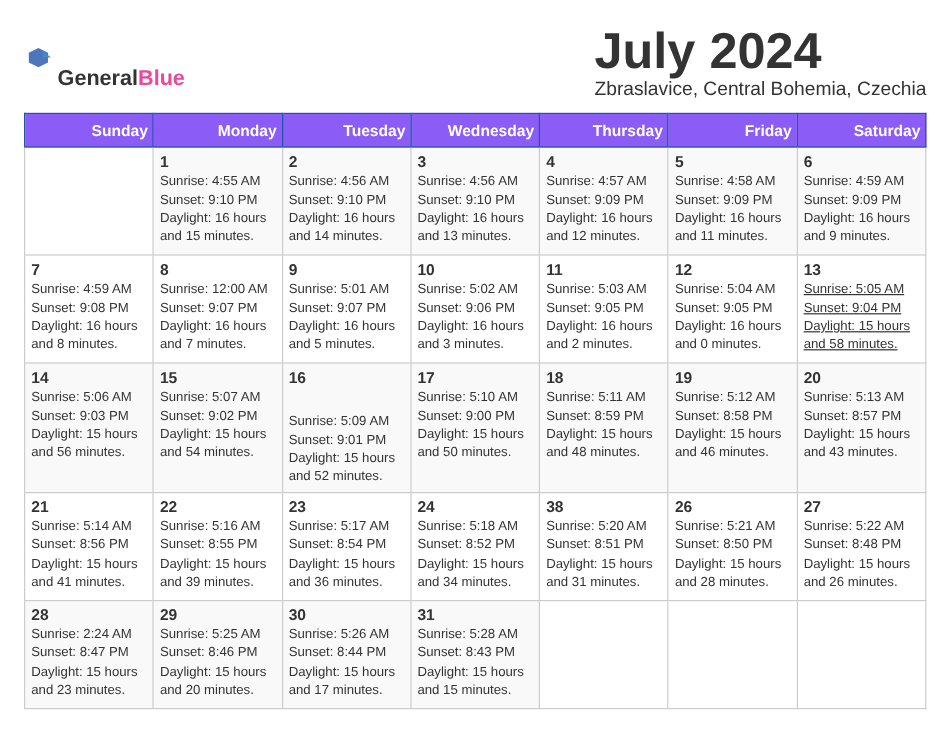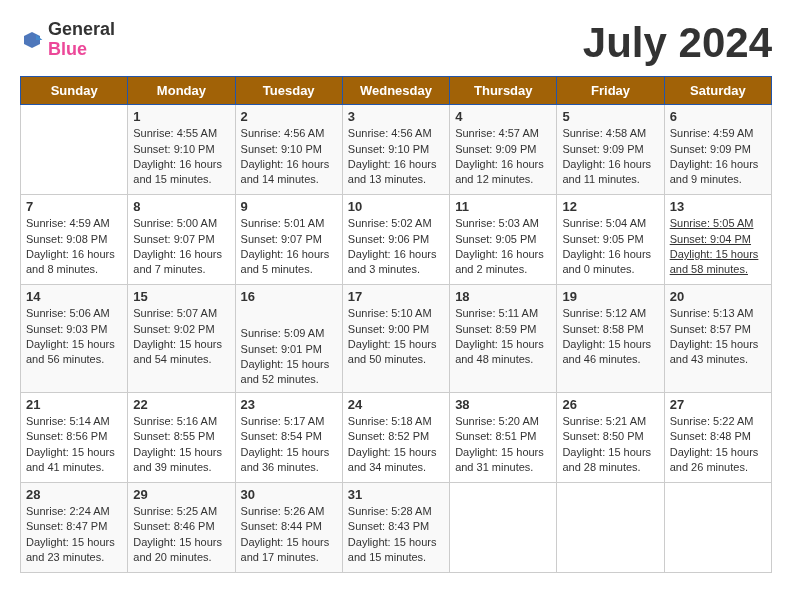--- a/index.html
+++ b/index.html
@@ -16,22 +16,23 @@
       align-items: flex-start;
       margin-bottom: 10px;
     }
     .logo {
       display: flex;
       align-items: center;
       gap: 4px;
     }
     .logo-text {
       display: flex;
-      flex-direction: column;
+      flex-direction: row;
       line-height: 1.1;
+      margin-top: 36px;
     }
     .logo-general {
       font-size: 18px;
       font-weight: bold;
       color: #333;
     }
     .logo-blue {
       font-size: 18px;
       font-weight: bold;
       color: #ec4899;
@@ -52,26 +53,26 @@
     .subtitle {
       font-size: 16px;
       color: #333;
     }
     table {
       width: 100%;
       border-collapse: collapse;
       table-layout: fixed;
     }
     thead th {
-      background: #a16207;
+      background: #8b5cf6;
       color: #fff;
       font-size: 13px;
       font-weight: bold;
       padding: 6px 4px;
-      text-align: center;
+      text-align: right;
       border: 1px solid #2255aa;
     }
     tbody td {
       vertical-align: top;
       border: 1px solid #ccc;
       padding: 4px 5px;
       font-size: 11px;
       color: #333;
       min-height: 80px;
       height: 90px;
@@ -107,20 +108,21 @@
       <path d="M15 5 L25 10 L25 20 L15 25 L5 20 L5 10 Z" fill="#2255aa" opacity="0.8"></path>
       <path d="M20 8 L28 15 L20 15 Z" fill="#4488cc"></path>
     </svg>
     <div class="logo-text">
       <span class="logo-general">General</span>
       <span class="logo-blue">Blue</span>
     </div>
   </div>
   <div class="title-block">
     <div class="month-title">July 2024</div>
+    <div class="subtitle">Zbraslavice, Central Bohemia, Czechia</div>
   </div>
 </div>
 
 <table>
   <thead>
     <tr>
     <th>Sunday</th>
         <th>Monday</th>
         <th>Tuesday</th>
         <th>Wednesday</th>
@@ -178,21 +180,21 @@
       <tr>
         <td>
           <span class="day-number">7</span>
           <div class="day-info" style="white-space: pre-line;">Sunrise: 4:59 AM
 Sunset: 9:08 PM
 Daylight: 16 hours
 and 8 minutes.</div>
         </td>
         <td>
           <span class="day-number">8</span>
-          <div class="day-info" style="white-space: pre-line;">Sunrise: 5:00 AM
+          <div class="day-info" style="white-space: pre-line;">Sunrise: 12:00 AM
 Sunset: 9:07 PM
 Daylight: 16 hours
 and 7 minutes.</div>
         </td>
         <td>
           <span class="day-number">9</span>
           <div class="day-info" style="white-space: pre-line;">Sunrise: 5:01 AM
 Sunset: 9:07 PM
 Daylight: 16 hours
 and 5 minutes.</div>

